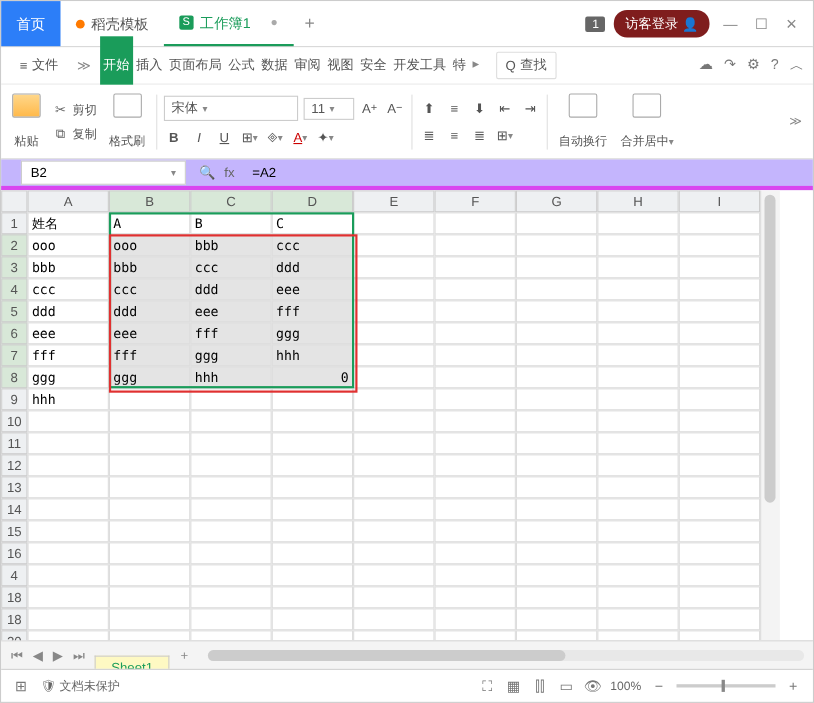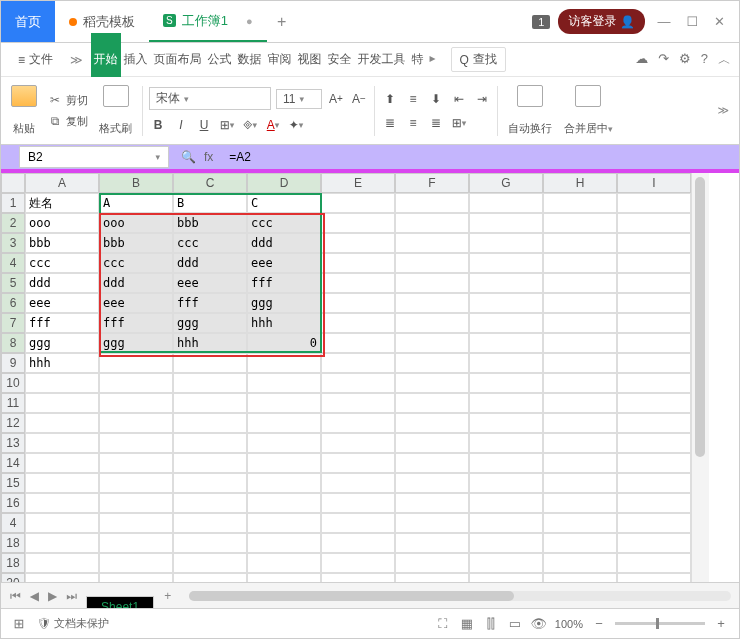--- a/index.html
+++ b/index.html
@@ -60,21 +60,21 @@
 .cell.selected { background: #e4e4e4; }
 .sel-box-green { position: absolute; border: 2px solid #1a9c5a; pointer-events: none; }
 .sel-box-red { position: absolute; border: 2px solid #e03030; pointer-events: none; }
 .vscroll { width: 18px; background: #f4f4f4; border-left: 1px solid #ddd; position: relative; }
 .vthumb { position: absolute; top: 4px; left: 3px; width: 10px; height: 280px; background: #ccc; border-radius: 5px; }
 
 
 .sheetbar { height: 26px; background: #f4f4f4; display: flex; align-items: center; border-top: 1px solid #d0d0d0; font-size: 12px; }
 .sheetnav { display: flex; padding: 0 6px; gap: 3px; color: #888; }
 .sheetnav span { padding: 0 3px; cursor: pointer; }
-.sheettab { padding: 3px 14px; background: #000000; border: 1px solid #ccc; border-bottom: none; color: #1a9c5a; font-weight: 500; margin-top: 21px; }
+.sheettab { padding: 3px 14px; background: #fef9c3; border: 1px solid #ccc; border-bottom: none; color: #1a9c5a; font-weight: 500; margin-top: 21px; }
 .sheetadd { padding: 0 10px; color: #888; cursor: pointer; }
 .hscroll { flex: 1; height: 10px; margin: 0 8px; background: #e8e8e8; border-radius: 5px; position: relative; }
 .hthumb { position: absolute; left: 0; width: 60%; height: 100%; background: #ccc; border-radius: 5px; }
 
 
 .statusbar { height: 30px; background: #fff; display: flex; align-items: center; padding: 0 10px; gap: 10px; font-size: 11px; color: #666; border-top: 1px solid #d0d0d0; }
 .status-right { margin-left: auto; display: flex; align-items: center; gap: 8px; }
 .zoom-slider { width: 90px; height: 3px; background: #ccc; position: relative; }
 .zoom-handle { position: absolute; left: 45%; top: -4px; width: 3px; height: 11px; background: #888; }
 .sicon { width: 16px; height: 16px; display: flex; align-items: center; justify-content: center; color: #777; font-size: 13px; }

